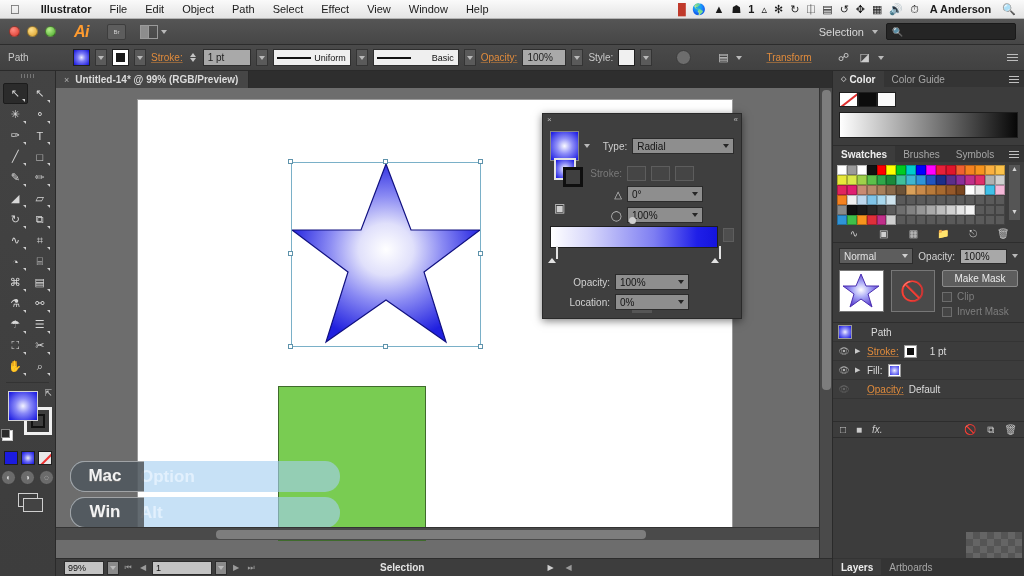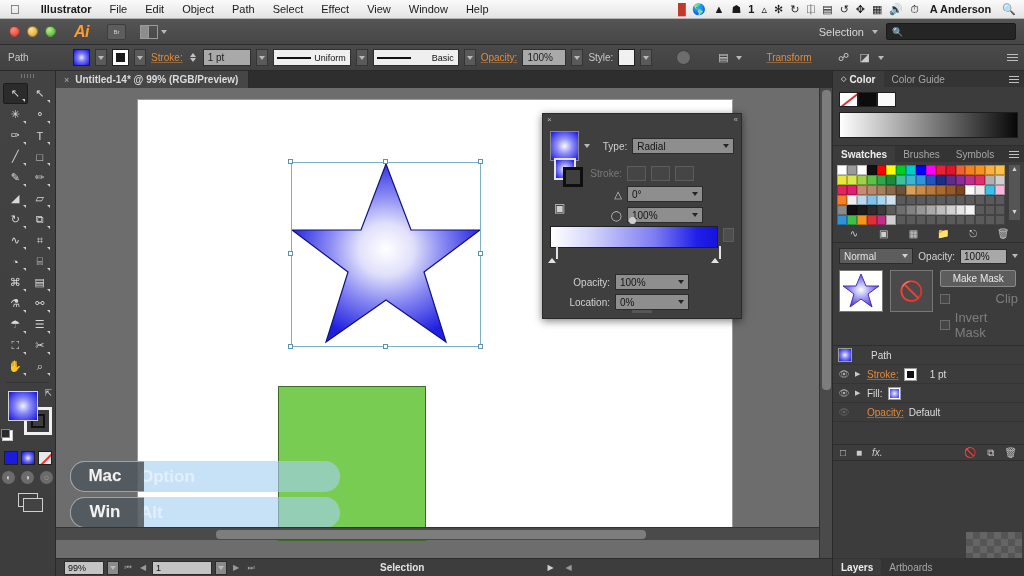--- a/index.html
+++ b/index.html
@@ -198,21 +198,21 @@
 
   .trbody { padding:5px 6px; }
   .tr-row1 { display:flex; align-items:center; gap:5px; margin-bottom:6px; }
   .tr-mode { width:76px; height:16px; background:#5d5d5d; border:1px solid #2b2b2b; display:flex; align-items:center; padding:0 4px; font-size:10px; color:#e2e2e2; }
   .tr-mode .dcaret { margin-left:auto; width:0;height:0;border-left:3px solid transparent;border-right:3px solid transparent;border-top:4px solid #d0d0d0; }
   .tr-op { width:48px; height:15px; background:#a8a8a8; border:1px solid #2b2b2b; color:#141414; font-size:10px; display:flex; align-items:center; padding:0 3px; }
   .tr-row2 { display:flex; align-items:flex-start; gap:7px; }
   .tr-thumb { width:46px; height:42px; background:#fff; border:1px solid #777; display:flex; align-items:center; justify-content:center; }
   .tr-mask { width:46px; height:42px; background:#4a4a4a; border:1px solid #777; display:flex; align-items:center; justify-content:center; color:#c9c9c9; font-size:20px; }
   .mkmask { width:76px; height:17px; background:#5d5d5d; border:1px solid #8a8a8a; border-radius:2px; display:flex; align-items:center; justify-content:center; font-size:10px; color:#eaeaea; }
-  .chkrow { display:flex; align-items:center; gap:5px; margin-top:4px; color:#7d7d7d; font-size:13px;justify-content:space-between; }
+  .chkrow { display:flex; align-items:center; gap:5px; margin-top:4px; color:#7d7d7d; font-size:10px; }
   .chk { width:10px; height:10px; border:1px solid #6c6c6c; background:#454545; }
 
   .apbody { padding:0; }
   .ap-row { height:19px; display:flex; align-items:center; gap:5px; padding:0 5px; border-bottom:1px solid #343434; }
   .ap-row .eye { width:12px; color:#b6b6b6; font-size:9px; text-align:center; }
   .ap-row .tw { width:7px; color:#c9c9c9; font-size:7px; }
   .ap-name { font-size:10px; color:#dcdcdc; }
   .ap-name.orange { color:#e08b3c; text-decoration:underline; text-decoration-color:rgba(224,139,60,.55); }
   .ap-chip { width:13px; height:13px; border:1px solid #9c9c9c; }
   .ap-chip.blk { background:#111; box-shadow:inset 0 0 0 2px #fff; }

